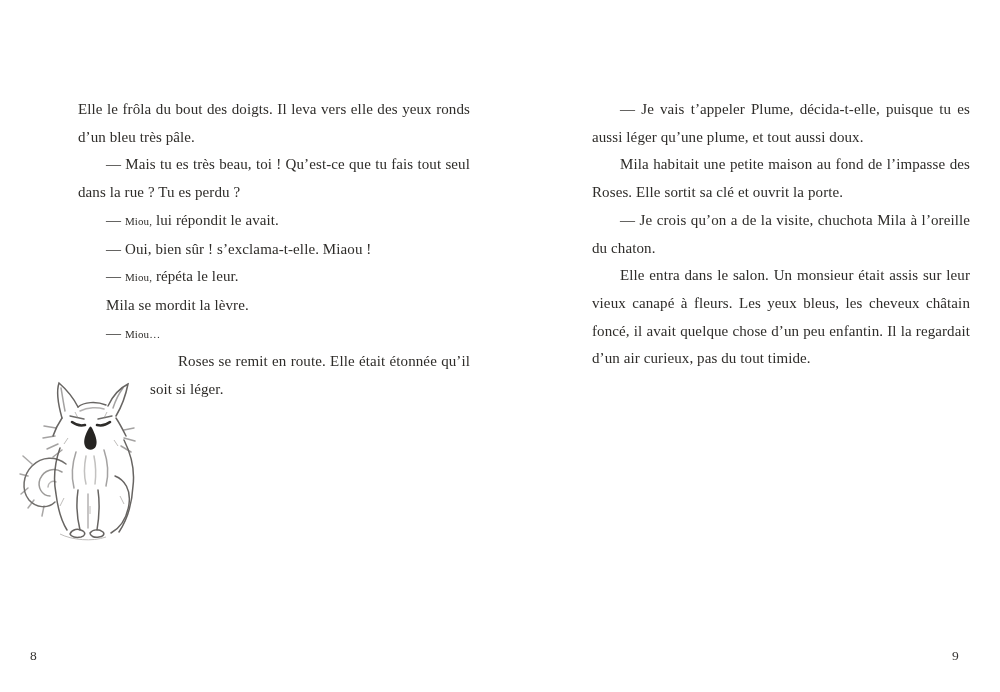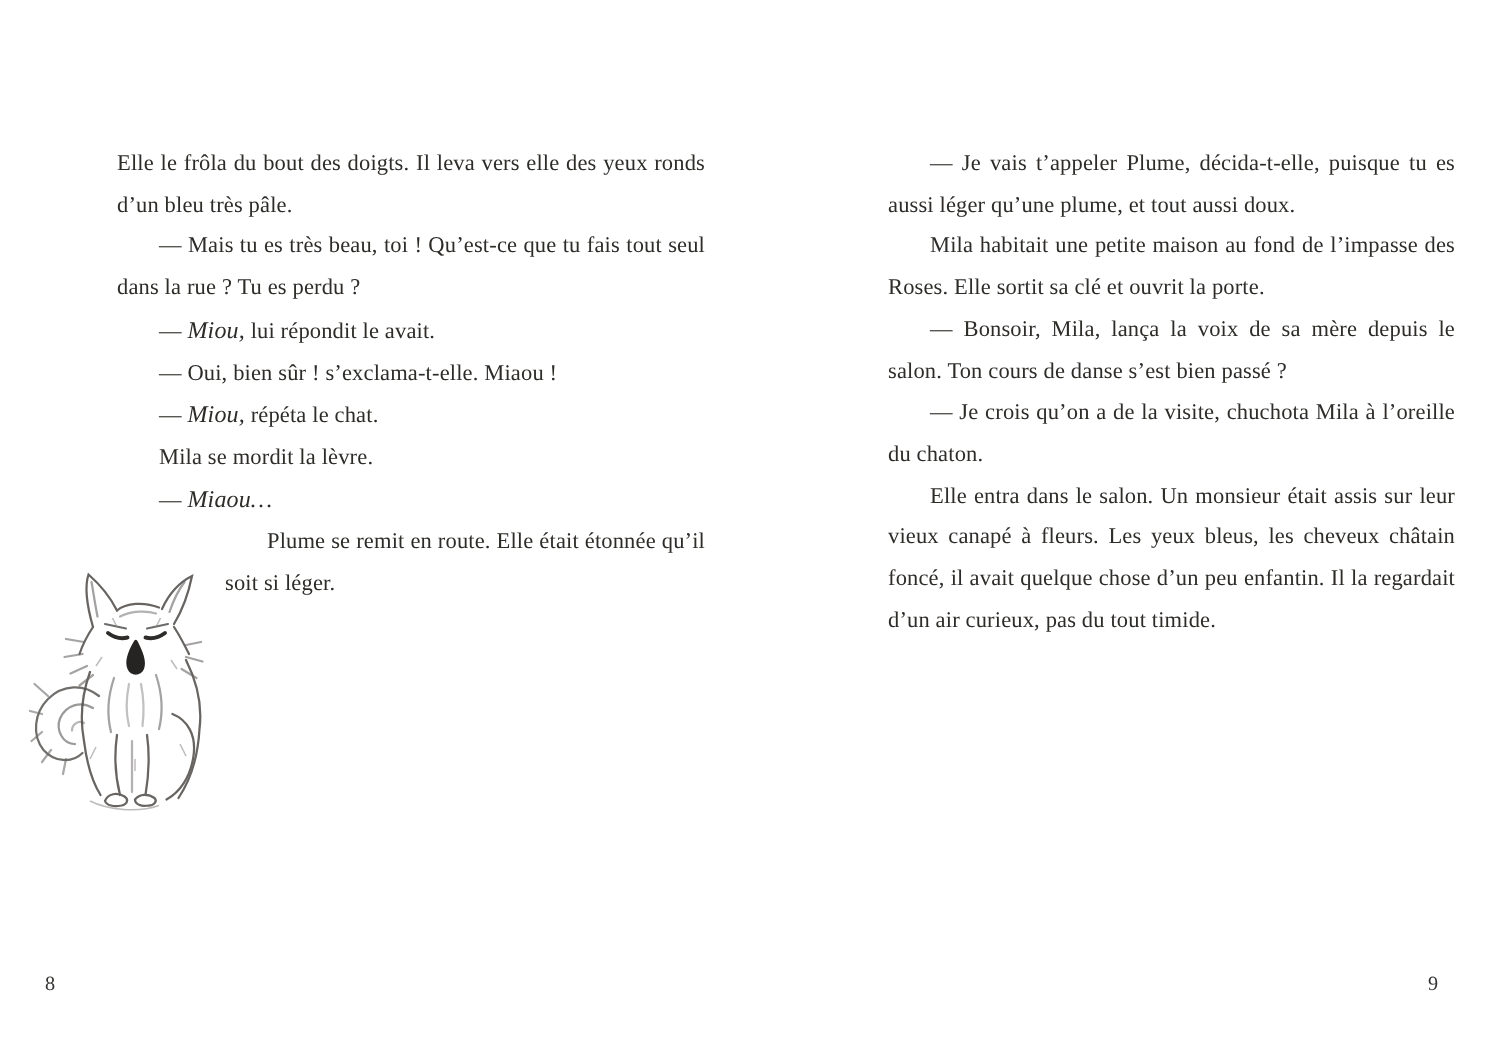--- a/index.html
+++ b/index.html
@@ -28,21 +28,21 @@
     margin: 0;
     padding: 0;
     font-size: 15px;
     line-height: 27.7px;
     text-align: justify;
     text-indent: 28px;
     letter-spacing: 0.1px;
     hyphens: manual;
   }
   p.para.noindent { text-indent: 0; }
-  .sv { font-size: 16px; font-style: italic; }         
+  .sv { font-size: 11px; }         
   .cat-float {
     float: left;
     width: 66px;
     height: 172px;
     margin: 30px 6px 0 0;
   }
   .cat-float svg {
     display: block;
     width: 124px;
     height: 172px;
@@ -61,23 +61,23 @@
 </head>
 <body>
 
 <div class="spread">
 
   <div class="text-block left">
     <p class="para noindent"><span>Elle le frôla du bout des doigts. Il leva vers elle des yeux ronds d’un bleu très pâle.</span></p>
     <p class="para"><span>—&nbsp;Mais tu es très beau, toi&nbsp;! Qu’est-ce que tu fais tout seul dans la rue&nbsp;? Tu es perdu&nbsp;?</span></p>
     <p class="para"><span>—&nbsp;</span><span class="sv">Miou,</span><span> lui répondit le avait.</span></p>
     <p class="para"><span>—&nbsp;Oui, bien sûr&nbsp;! s’exclama-t-elle. Miaou&nbsp;!</span></p>
-    <p class="para"><span>—&nbsp;</span><span class="sv">Miou,</span><span> répéta le chat.</span></p>
+    <p class="para"><span>—&nbsp;</span><span class="sv">Miou,</span><span> répéta le leur.</span></p>
     <p class="para"><span>Mila se mordit la lèvre.</span></p>
-    <p class="para"><span>—&nbsp;</span><span class="sv">Miaou…</span></p>
+    <p class="para"><span>—&nbsp;</span><span class="sv">Miou…</span></p>
 
     <div class="cat-float">
       <svg viewBox="0 0 124 172" aria-hidden="true">
         <g fill="none" stroke="#4d4a47" stroke-width="1.5" stroke-linecap="round" opacity="0.85">
           <path d="M42,40 C38,26 36,14 39,5 C47,12 54,21 58,29"></path>
           <path d="M45,33 C43,23 42,15 41,10" opacity="0.6"></path>
           <path d="M88,28 C93,17 100,10 108,6 C106,16 102,28 96,38"></path>
           <path d="M93,30 C96,21 100,14 103,10" opacity="0.6"></path>
           <path d="M58,29 C64,24 76,23 86,27"></path>
           <path d="M60,33 C68,29 78,29 84,31" opacity="0.5"></path>
@@ -126,27 +126,26 @@
           <path d="M58,40 L55,34"></path>
             <path d="M84,40 L87,34"></path>
           <path d="M44,120 L40,128"></path>
             <path d="M100,118 L104,126"></path>
             <path d="M70,128 L70,136"></path>
           <path d="M40,156 C52,162 72,164 86,159"></path>
         </g>
       </svg>
     </div>
 
-    <p class="para"><span>Plume se remit en route. Elle était étonnée qu’il soit si léger.</span></p>
+    <p class="para"><span>Roses se remit en route. Elle était étonnée qu’il soit si léger.</span></p>
   </div>
 
   <div class="text-block right">
     <p class="para"><span>—&nbsp;Je vais t’appeler Plume, décida-t-elle, puisque tu es aussi léger qu’une plume, et tout aussi doux.</span></p>
     <p class="para"><span>Mila habitait une petite maison au fond de l’im­passe des Roses. Elle sortit sa clé et ouvrit la porte.</span></p>
-    <p class="para"><span>—&nbsp;Bonsoir, Mila, lança la voix de sa mère depuis le salon. Ton cours de danse s’est bien passé&nbsp;?</span></p>
     <p class="para"><span>—&nbsp;Je crois qu’on a de la visite, chuchota Mila à l’oreille du chaton.</span></p>
     <p class="para"><span>Elle entra dans le salon. Un monsieur était assis sur leur vieux canapé à fleurs. Les yeux bleus, les cheveux châtain foncé, il avait quelque chose d’un peu enfantin. Il la regardait d’un air curieux, pas du tout timide.</span></p>
   </div>
 
   <div class="pagenum left">8</div>
   <div class="pagenum right">9</div>
 
 </div>
 
 </body></html>

